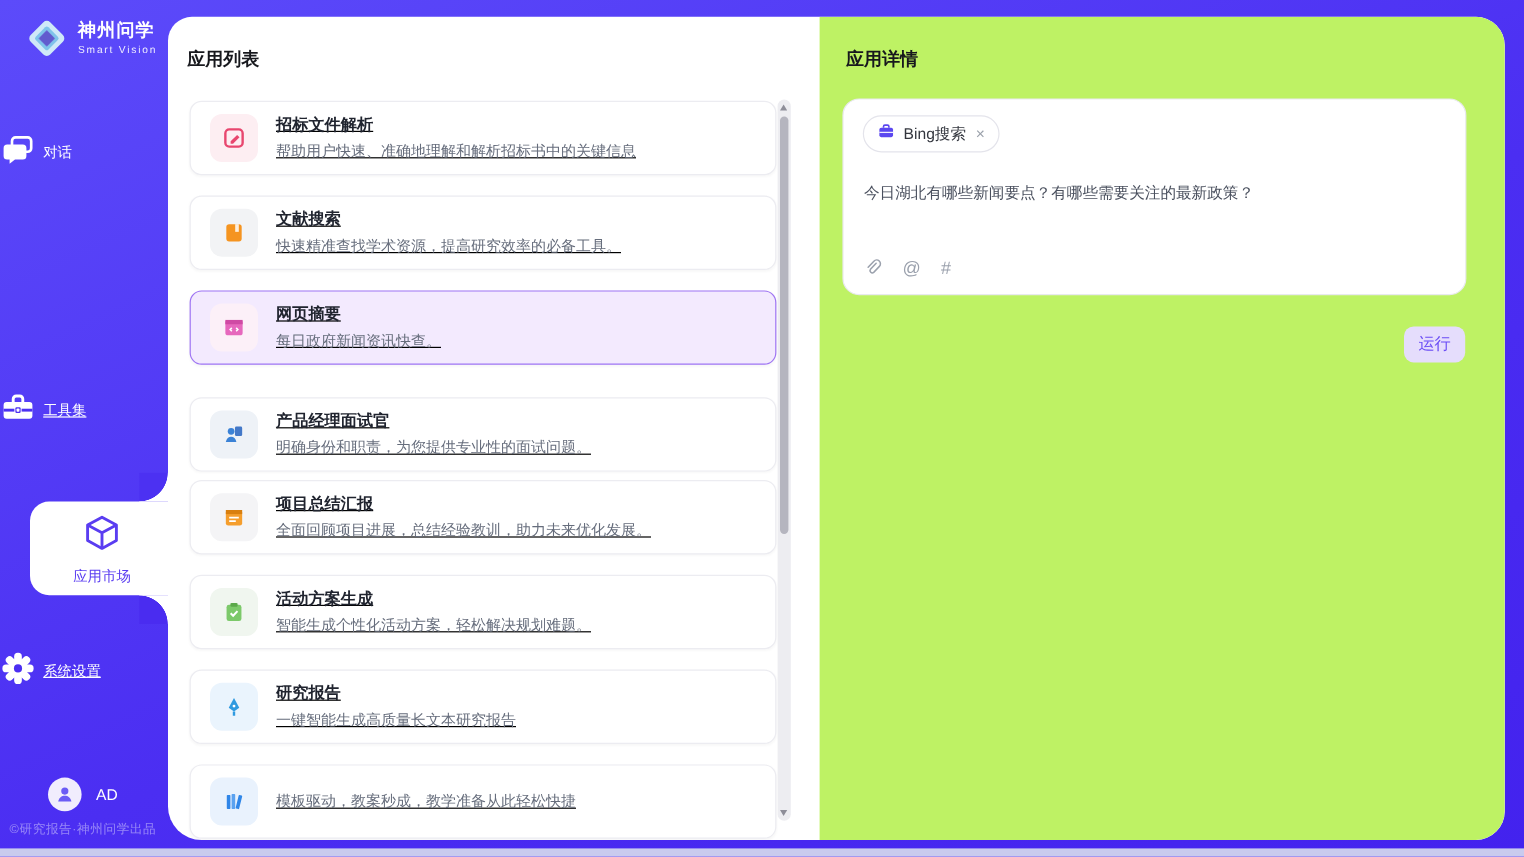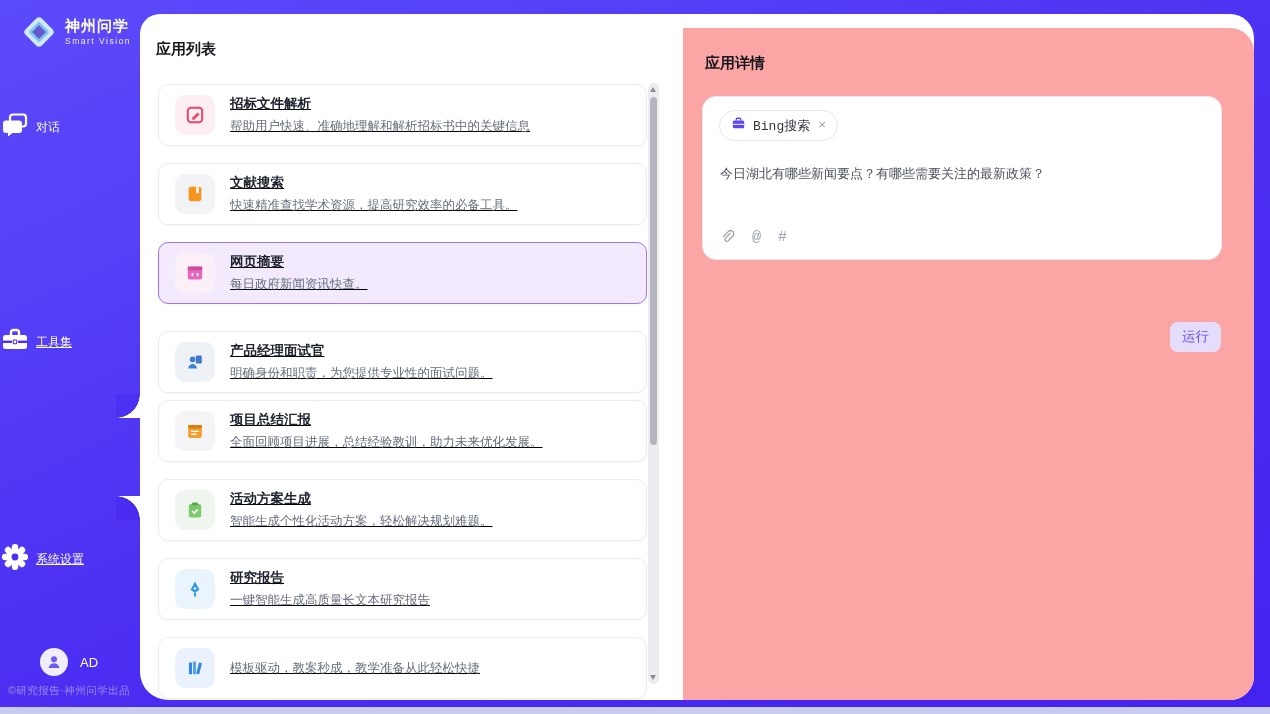--- a/index.html
+++ b/index.html
@@ -58,35 +58,35 @@
   .ic-bg-7 { background:#eaf4fd; } .ic-bg-8 { background:#e9f2fd; }
 
   
   .scrollbar { position:absolute; left:508px; top:69px; width:11px; height:601px; background:#ededf1; border-radius:6px; }
   .scroll-thumb { position:absolute; left:2px; top:14px; width:7px; height:348px; background:#b5b5bf; border-radius:4px; cursor:pointer; }
   .scroll-arrow { position:absolute; left:2px; width:0; height:0; border-left:3.5px solid transparent; border-right:3.5px solid transparent; cursor:pointer; }
   .scroll-up { top:4px; border-bottom:5px solid #8e8e99; }
   .scroll-down { bottom:4px; border-top:5px solid #8e8e99; }
 
   
-  .detail-section { position:absolute; left:543px; top:14px; width:571px; height:100%;
-                    background:#fca5a5; border-radius:0 24px 24px 0;font-family:Liberation Mono, monospace; }
+  .detail-section { position:absolute; left:543px; top:0; width:571px; height:100%;
+                    background:#bef264; border-radius:0 24px 24px 0; }
   .detail-heading { position:absolute; left:22px; top:26px; }
   .composer-card { position:absolute; left:19px; top:68px; width:520px; height:164px; background:#fff;
                    border:1px solid #e9e9ef; border-radius:14px; }
   .tool-chip { position:absolute; left:16px; top:13px; height:31px; display:inline-flex; align-items:center;
                gap:7px; padding:0 11px; border:1px solid #e4e4eb; border-radius:17px; background:#fff; cursor:pointer; }
   .chip-label { font-size:13px; color:#33363e; }
   .chip-close { font-size:13px; color:#9aa0aa; cursor:pointer; padding-left:1px; }
   .query-text { position:absolute; left:17px; top:68px; width:480px; font-size:13px; color:#4a505e; line-height:1.5; }
   .composer-actions { position:absolute; left:17px; bottom:13px; display:flex; align-items:center; gap:17px; }
   .action-icon { color:#9ba1ad; font-size:15px; cursor:pointer; display:flex; align-items:center; }
   .run-button { position:absolute; right:33px; top:258px; width:51px; height:30px; background:#e5ddfc;
                 border:none; border-radius:8px; color:#6a4cf5; font-size:13.5px; cursor:pointer;
-                font-family:inherit; display:flex; align-items:center; justify-content:center;margin-top:36px; }
+                font-family:inherit; display:flex; align-items:center; justify-content:center; }
 </style>
 </head>
 <body>
 
 <div class="sidebar">
 
   <div class="brand">
     <svg width="38" height="38" viewBox="0 0 38 38">
       <g transform="rotate(45 19 19)">
         <rect x="7.5" y="7.5" width="23" height="23" rx="4" fill="#cfe9f8"></rect>
@@ -121,20 +121,29 @@
         <rect x="18" y="14.6" width="9" height="2.4" fill="#4c31f2"></rect>
         <rect x="12.8" y="13.4" width="4.4" height="4.8" rx="1" fill="#4c31f2"></rect>
         <rect x="13.8" y="14.4" width="2.4" height="2.8" rx=".6" fill="#fff"></rect>
       </svg>
     </span>
     <span class="nav-label underlined">工具集</span>
   </div>
 
   <div class="fillet fillet-top"></div>
   <div class="fillet fillet-bottom"></div>
+  <div class="notch">
+    <span>
+      <svg width="36" height="36" viewBox="0 0 36 36" fill="none">
+        <path d="M18 5l12 6.5v13L18 31 6 24.5v-13z" stroke="#5a3df1" stroke-width="2.4" stroke-linejoin="round"></path>
+        <path d="M6 11.5l12 6.5 12-6.5M18 18v13" stroke="#5a3df1" stroke-width="2.4" stroke-linejoin="round"></path>
+      </svg>
+    </span>
+    <span class="nav-label">应用市场</span>
+  </div>
 
   <div class="nav-item nav-gear">
     <span>
       <svg width="30" height="30" viewBox="0 0 30 30">
         <g fill="#fff">
           <rect x="11.8" y="2" width="6.4" height="26" rx="3"></rect>
           <rect x="11.8" y="2" width="6.4" height="26" rx="3" transform="rotate(45 15 15)"></rect>
           <rect x="11.8" y="2" width="6.4" height="26" rx="3" transform="rotate(90 15 15)"></rect>
           <rect x="11.8" y="2" width="6.4" height="26" rx="3" transform="rotate(135 15 15)"></rect>
           <circle cx="15" cy="15" r="8"></circle>

